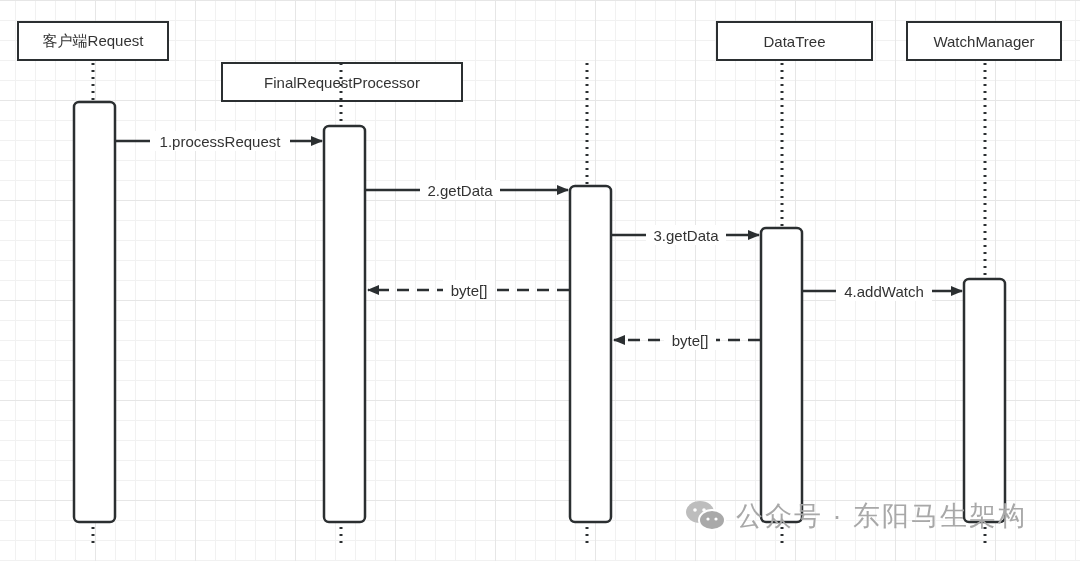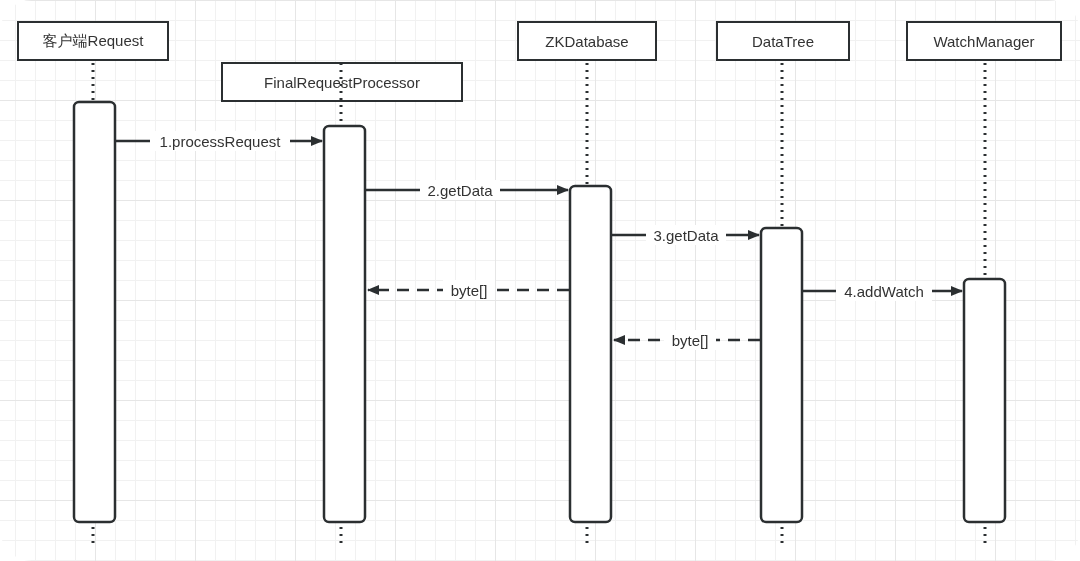--- a/index.html
+++ b/index.html
@@ -5,42 +5,39 @@
   html,body{margin:0;padding:0;}
   body{width:1080px;height:561px;overflow:hidden;background:#fff;font-family:"Liberation Sans",sans-serif;}
   #stage{position:relative;width:1080px;height:561px;
     background-color:#ffffff;
     background-image:
       linear-gradient(#e6e6e6 1px, transparent 1px),
       linear-gradient(90deg,#e6e6e6 1px, transparent 1px),
       linear-gradient(#f1f1f1 1px, transparent 1px),
       linear-gradient(90deg,#f1f1f1 1px, transparent 1px);
     background-size:100px 100px,100px 100px,20px 20px,20px 20px;
-    background-position:-5px 0,-5px 0,-5px 0,-5px 0;border-radius:32px;}
+    background-position:-5px 0,-5px 0,-5px 0,-5px 0;}
   svg{position:absolute;left:0;top:0;}
   .hdr{position:absolute;height:40px;border:2px solid #2b2f31;background:#fff;box-sizing:border-box;
     display:flex;align-items:center;justify-content:center;font-size:15px;color:#333;white-space:nowrap;}
   .lbl{font-family:"Liberation Sans",sans-serif;font-size:15px;fill:#333;}
   .wm{position:absolute;left:684px;top:498px;display:flex;align-items:center;color:#a8a8a8;font-size:27px;letter-spacing:2px;}
   .wm svg{position:static;}
 </style>
 </head>
 <body>
 
 <div id="stage">
   <div class="hdr" style="left:17px;top:21px;width:152px;">
       <span>客户端Request</span>
     </div>
   <div class="hdr" style="left:221px;top:21px;width:242px;margin-top:41px;">
       <span>FinalRequestProcessor</span>
     </div>
-  <div class="hdr" style="left:517px;top:21px;width:140px;">
-      <span>ZKDatabase</span>
-    </div>
-  <div class="hdr" style="left:716px;top:21px;width:134px;">
+  <div class="hdr" style="left:716px;top:21px;width:157px;">
       <span>DataTree</span>
     </div>
   <div class="hdr" style="left:906px;top:21px;width:156px;">
       <span>WatchManager</span>
     </div>
 
   <svg width="1080" height="561">
     <defs>
       <marker id="ah" markerWidth="12" markerHeight="10" refX="11" refY="5" orient="auto" markerUnits="userSpaceOnUse">
         <path d="M0,0 L12,5 L0,10 Z" fill="#2b2f31"></path>
@@ -82,13 +79,24 @@
       <text x="686" y="241" text-anchor="middle" class="lbl">3.getData</text>
       <rect x="443" y="280" width="52" height="20" fill="#fff"></rect>
       <text x="469" y="296" text-anchor="middle" class="lbl">byte[]</text>
       <rect x="836" y="281" width="96" height="20" fill="#fff"></rect>
       <text x="884" y="297" text-anchor="middle" class="lbl">4.addWatch</text>
       <rect x="664" y="330" width="52" height="20" fill="#fff"></rect>
       <text x="690" y="346" text-anchor="middle" class="lbl">byte[]</text>
     </g>
   </svg>
 
+  <div class="wm">
+    <svg width="44" height="36" viewBox="0 0 44 36">
+      <ellipse cx="16" cy="14" rx="14" ry="11" fill="#bdbdbd"></ellipse>
+      <ellipse cx="28" cy="22" rx="13" ry="10" fill="#a9a9a9" stroke="#fff" stroke-width="2"></ellipse>
+      <circle cx="11" cy="12" r="1.8" fill="#fff"></circle>
+        <circle cx="20" cy="12" r="1.8" fill="#fff"></circle>
+      <circle cx="24" cy="21" r="1.6" fill="#fff"></circle>
+        <circle cx="32" cy="21" r="1.6" fill="#fff"></circle>
+    </svg>
+    <span style="margin-left:8px;">公众号 · 东阳马生架构</span>
+  </div>
 </div>
 
 </body></html>

